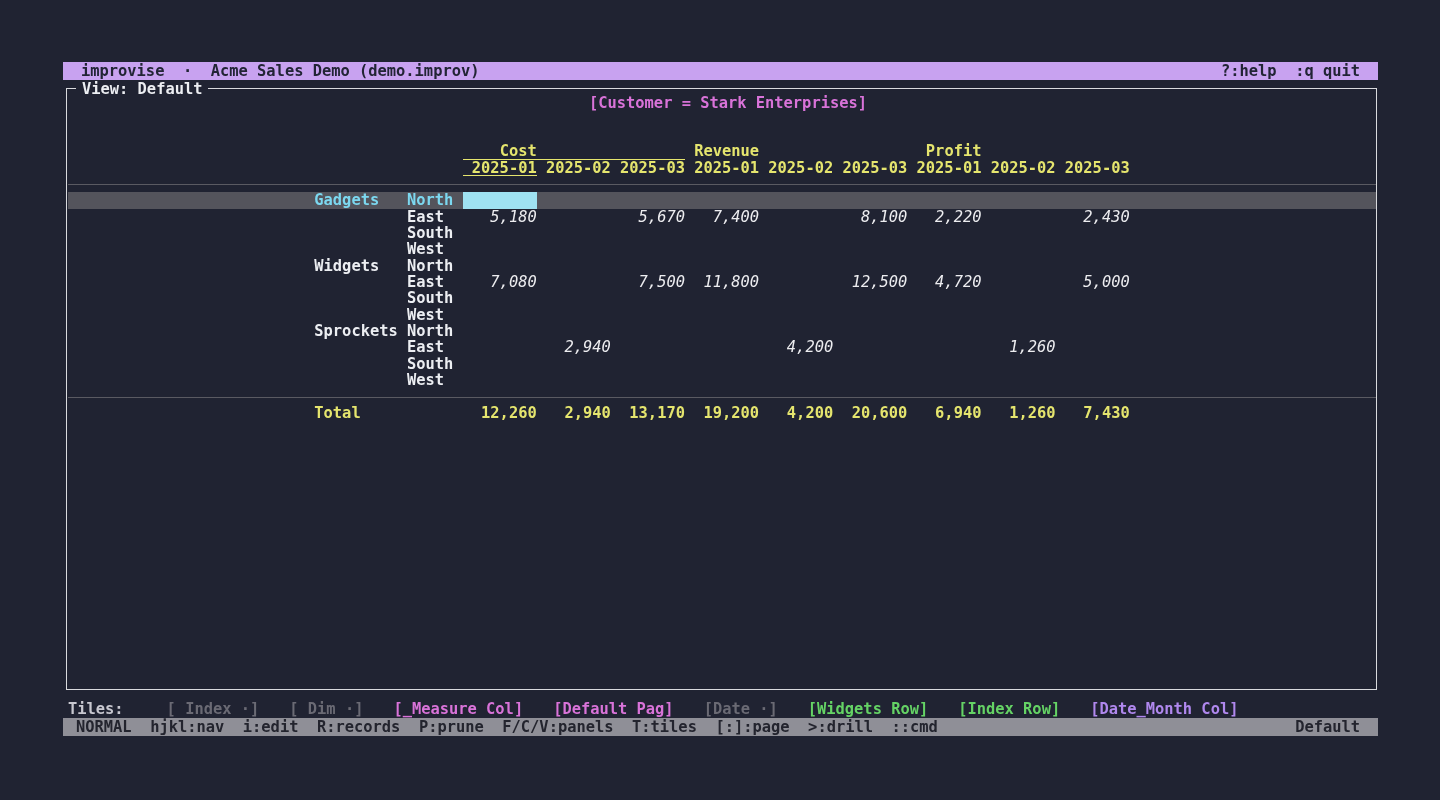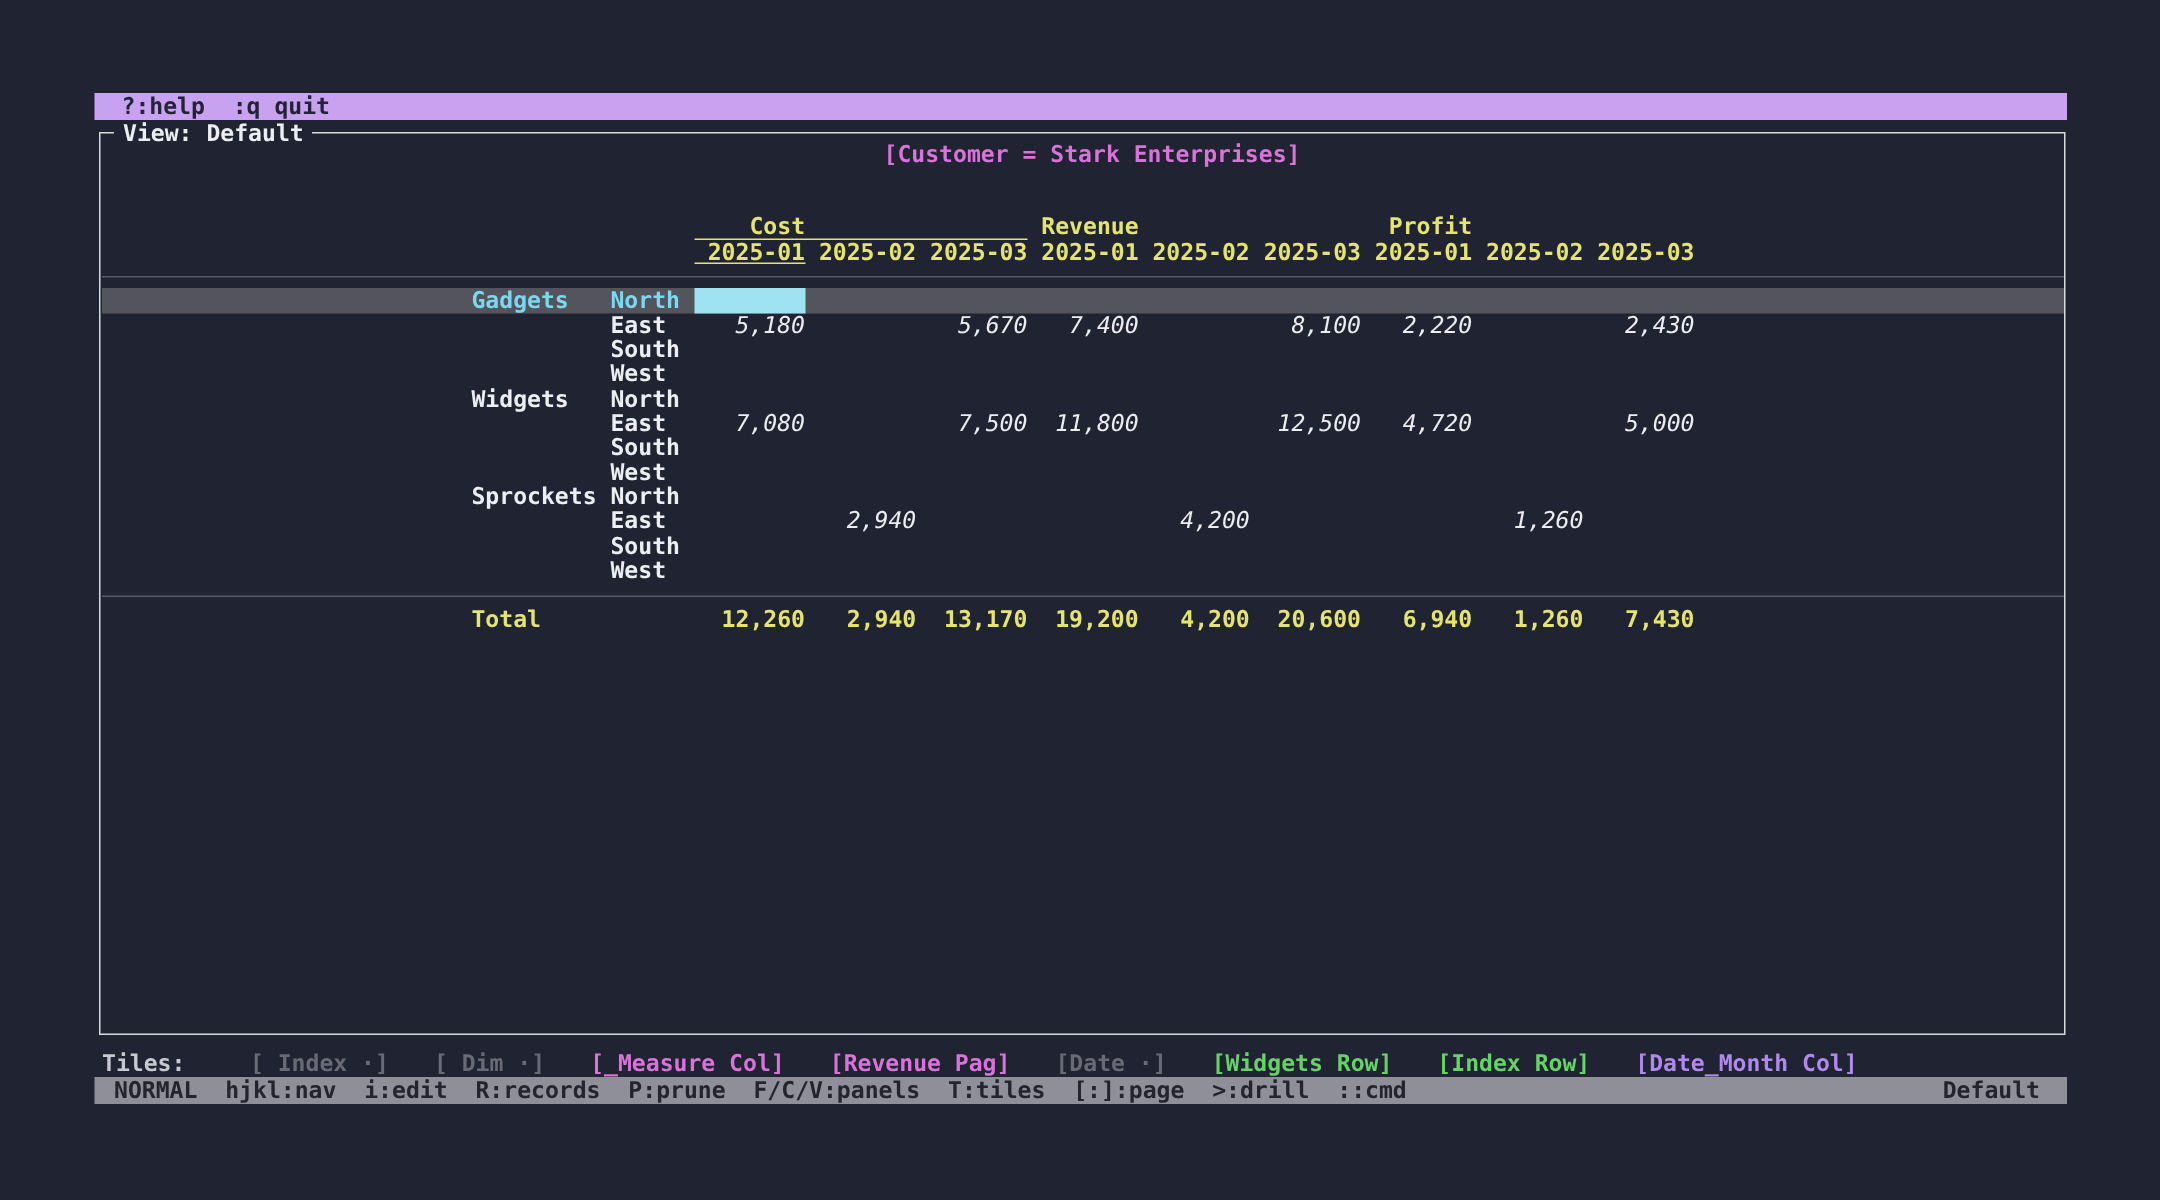--- a/index.html
+++ b/index.html
@@ -90,20 +90,25 @@
     padding:0 18px 1px 13px;
   }
   .sb-left { display:flex; gap:2ch; }
 </style>
 </head>
 <body>
 
 <div class="term">
 
   <div class="titlebar">
+    <div class="tb-left">
+      <span>improvise</span>
+      <span>·</span>
+      <span>Acme Sales Demo (demo.improv)</span>
+    </div>
     <div class="tb-right">
       <span>?:help</span>
       <span>:q quit</span>
     </div>
   </div>
 
   <div class="viewbox">
     <div class="view-label">View: Default</div>
     <div class="content">
 
@@ -309,21 +314,21 @@
         </div>
 
     </div>
   </div>
 
   <div class="tilesline">
     <span class="tiles-label">Tiles:</span>
   <span class="tile tile-dim">[ Index ·]</span>
       <span class="tile tile-dim">[ Dim ·]</span>
       <span class="tile tile-magenta">[_Measure Col]</span>
-      <span class="tile tile-magenta">[Revenue Pag]</span>
+      <span class="tile tile-magenta">[Default Pag]</span>
       <span class="tile tile-dim">[Date ·]</span>
       <span class="tile tile-green">[Widgets Row]</span>
       <span class="tile tile-green">[Index Row]</span>
       <span class="tile tile-violet">[Date_Month Col]</span>
     </div>
 
   <div class="statusbar">
     <div class="sb-left">
       <span>NORMAL</span>
     <span>hjkl:nav</span>

